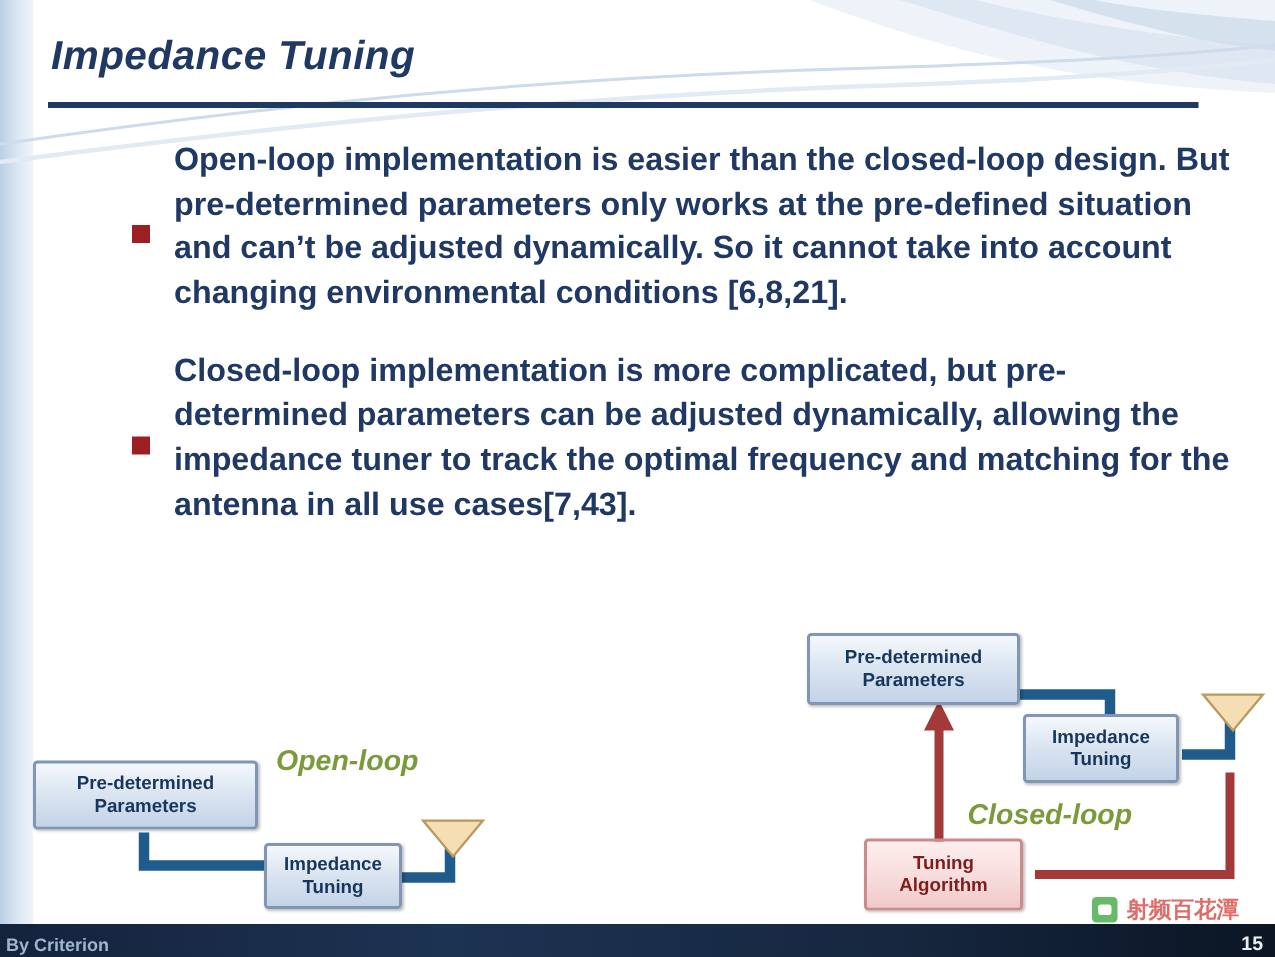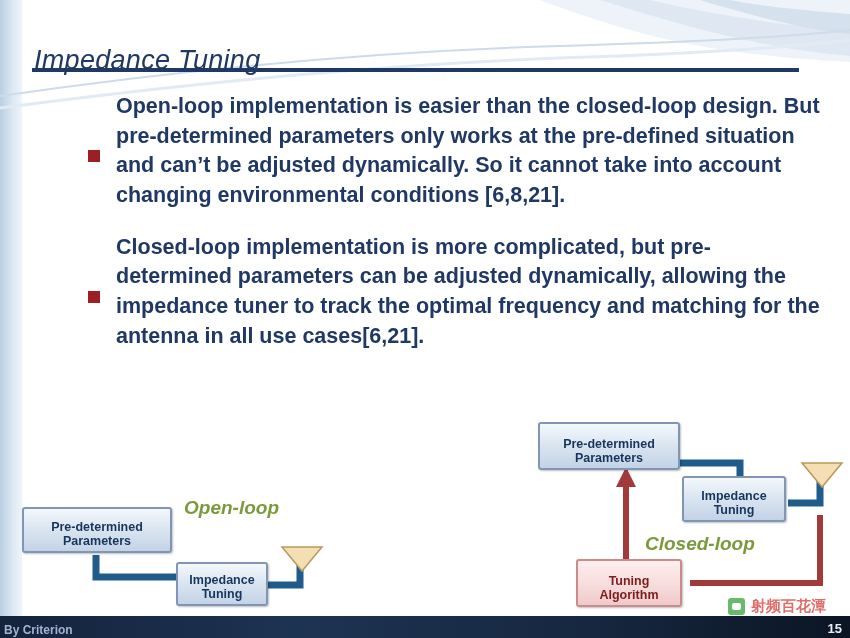--- a/index.html
+++ b/index.html
@@ -34,24 +34,23 @@
     width: 850px; height: 120px;
     pointer-events: none;
   }
   
   .title {
     position: absolute;
     left: 34px;
     top: 22px;
     font-size: 27px;
     font-style: italic;
-    font-weight: normal;
+    font-weight: bold;
     color: #1f3864;
     letter-spacing: 0.3px;
-    margin-top: 23px;
   }
   .title-rule {
     position: absolute;
     left: 32px;
     top: 68px;
     width: 767px;
     height: 4px;
     background: #1f3864;
   }
   
@@ -93,21 +92,21 @@
     position: absolute;
     box-sizing: border-box;
     border: 2px solid #8096b4;
     border-radius: 3px;
     text-align: center;
     font-size: 12.5px;
     font-weight: bold;
     color: #17365d;
     line-height: 1.18;
     display: flex;
-    align-items: flex-end;
+    align-items: center;
     justify-content: center;
     padding: 2px 4px;
     background: linear-gradient(to bottom, #f4f8fc 0%, #d9e4f0 50%, #c3d3e6 100%);
     box-shadow: 1px 1px 2px rgba(0,0,0,0.25);
   }
   .node.pink {
     border-color: #c98b8b;
     background: linear-gradient(to bottom, #fdeeee 0%, #f7dcdc 55%, #f0c9c9 100%);
     color: #7f1d1d;
   }
@@ -206,21 +205,21 @@
   <div class="title">Impedance Tuning</div>
   <div class="title-rule"></div>
 
   <div class="bullets">
     <div class="bullet-row">
       <span class="bullet-marker"></span>
       <span class="bullet-text">Open-loop implementation is easier than the closed-loop design. But pre-determined parameters only works at the pre-defined situation and can’t be adjusted dynamically. So it cannot take into account changing environmental conditions [6,8,21].</span>
     </div>
     <div class="bullet-row">
       <span class="bullet-marker"></span>
-      <span class="bullet-text">Closed-loop implementation is more complicated, but pre-determined parameters can be adjusted dynamically, allowing the impedance tuner to track the optimal frequency and matching for the antenna in all use cases[6,21].</span>
+      <span class="bullet-text">Closed-loop implementation is more complicated, but pre-determined parameters can be adjusted dynamically, allowing the impedance tuner to track the optimal frequency and matching for the antenna in all use cases[7,43].</span>
     </div>
   </div>
 
   <div class="diagram">
 
     <svg width="850" height="215" style="position:absolute;left:0;top:0;">
 
       <path d="M96,150 L96,172 L178,172" fill="none" stroke="#1f5c8c" stroke-width="7" stroke-linecap="butt" stroke-linejoin="miter"></path>
       <polygon points="176,162 196,172 176,182" fill="#1f5c8c"></polygon>
 

